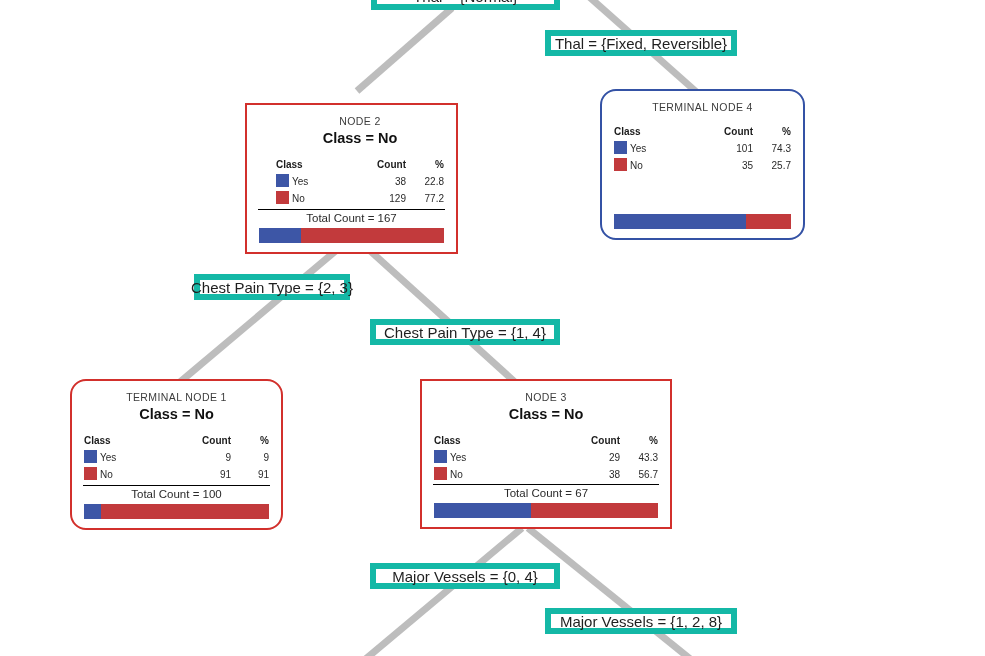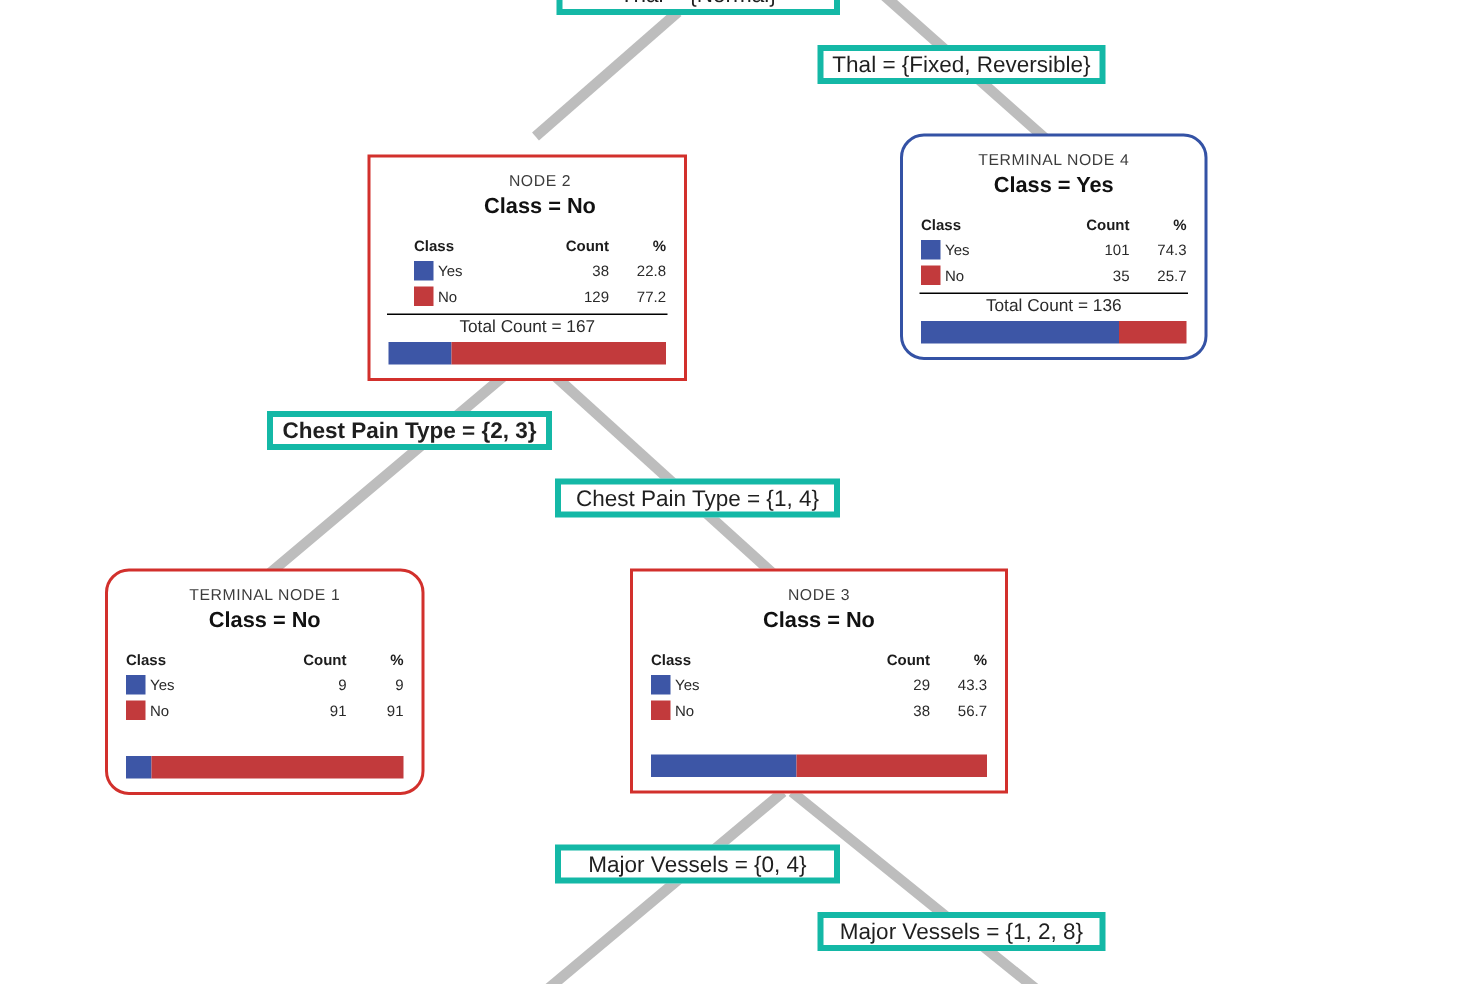--- a/index.html
+++ b/index.html
@@ -4,21 +4,21 @@
 <style>
   html,body{margin:0;padding:0;background:#ffffff;}
   .stage{
     position:relative;width:985px;height:656px;overflow:hidden;background:#ffffff;
     font-family:"Liberation Sans","DejaVu Sans",sans-serif;color:#262626;
   }
   svg.edges{position:absolute;left:0;top:0;z-index:0;}
 
   
   .edge-label{
-    position:absolute;z-index:2;background:#ffffff;border:4px solid #14b8a6;
+    position:absolute;z-index:2;background:#ffffff;border:6px solid #14b8a6;
     display:flex;align-items:center;justify-content:center;
     font-size:15px;color:#1f1f1f;white-space:nowrap;box-sizing:border-box;
   }
 
   
   .card{
     position:absolute;z-index:1;background:#ffffff;box-sizing:border-box;
   }
   .card.red{border:2px solid #d2302c;}
   .card.blue{border:2px solid #3452a5;}
@@ -56,21 +56,21 @@
   </svg>
 
   <div class="edge-label" style="left:371px;top:-17px;width:189px;height:27px;">
     <span>Thal = {Normal}</span>
   </div>
 
   <div class="edge-label" style="left:545px;top:30px;width:192px;height:26px;">
     <span>Thal = {Fixed, Reversible}</span>
   </div>
 
-  <div class="edge-label" style="left:178px;top:274px;width:190px;height:26px;font-weight:bold;">
+  <div class="edge-label" style="left:194px;top:274px;width:156px;height:26px;">
     <span>Chest Pain Type = {2, 3}</span>
   </div>
 
   <div class="edge-label" style="left:370px;top:319px;width:190px;height:26px;">
     <span>Chest Pain Type = {1, 4}</span>
   </div>
 
   <div class="edge-label" style="left:370px;top:563px;width:190px;height:26px;justify-content:center;">
     <span>Major Vessels = {0, 4}</span>
   </div>
@@ -101,39 +101,37 @@
     </div>
     <div class="total">Total Count = 167</div>
     <div class="bar">
       <div class="bar-yes" style="width: 22.8%;"></div>
       <div class="bar-no"></div>
     </div>
   </div>
 
   <div class="card blue rounded" style="left:600px;top:89px;width:205px;height:151px;">
     <div class="ttl">TERMINAL NODE 4</div>
-    <div class="cls">Class = Yes</div>
     <div class="thead">
       <span>Class</span>
       <span class="col-count">Count</span>
       <span class="col-pct">%</span>
     </div>
     <div class="trow">
       <span class="sw sw-yes"></span>
       <span>Yes</span>
       <span class="col-count">101</span>
       <span class="col-pct">74.3</span>
     </div>
     <div class="trow">
       <span class="sw sw-no"></span>
       <span>No</span>
       <span class="col-count">35</span>
       <span class="col-pct">25.7</span>
     </div>
-    <div class="total">Total Count = 136</div>
     <div class="bar">
       <div class="bar-yes" style="width: 74.3%;"></div>
       <div class="bar-no"></div>
     </div>
   </div>
 
   <div class="card red rounded" style="left:70px;top:379px;width:213px;height:151px;">
     <div class="ttl">TERMINAL NODE 1</div>
     <div class="cls">Class = No</div>
     <div class="thead">
@@ -146,20 +144,21 @@
       <span>Yes</span>
       <span class="col-count">9</span>
       <span class="col-pct">9</span>
     </div>
     <div class="trow">
       <span class="sw sw-no"></span>
       <span>No</span>
       <span class="col-count">91</span>
       <span class="col-pct">91</span>
     </div>
+    <div class="total">Total Count = 100</div>
     <div class="bar">
       <div class="bar-yes" style="width: 9%;"></div>
       <div class="bar-no"></div>
     </div>
   </div>
 
   <div class="card red" style="left:420px;top:379px;width:252px;height:150px;">
     <div class="ttl">NODE 3</div>
     <div class="cls">Class = No</div>
     <div class="thead">
@@ -172,19 +171,20 @@
       <span>Yes</span>
       <span class="col-count">29</span>
       <span class="col-pct">43.3</span>
     </div>
     <div class="trow">
       <span class="sw sw-no"></span>
       <span>No</span>
       <span class="col-count">38</span>
       <span class="col-pct">56.7</span>
     </div>
+    <div class="total">Total Count = 67</div>
     <div class="bar">
       <div class="bar-yes" style="width: 43.3%;"></div>
       <div class="bar-no"></div>
     </div>
   </div>
 
 </div>
 
 </body></html>

